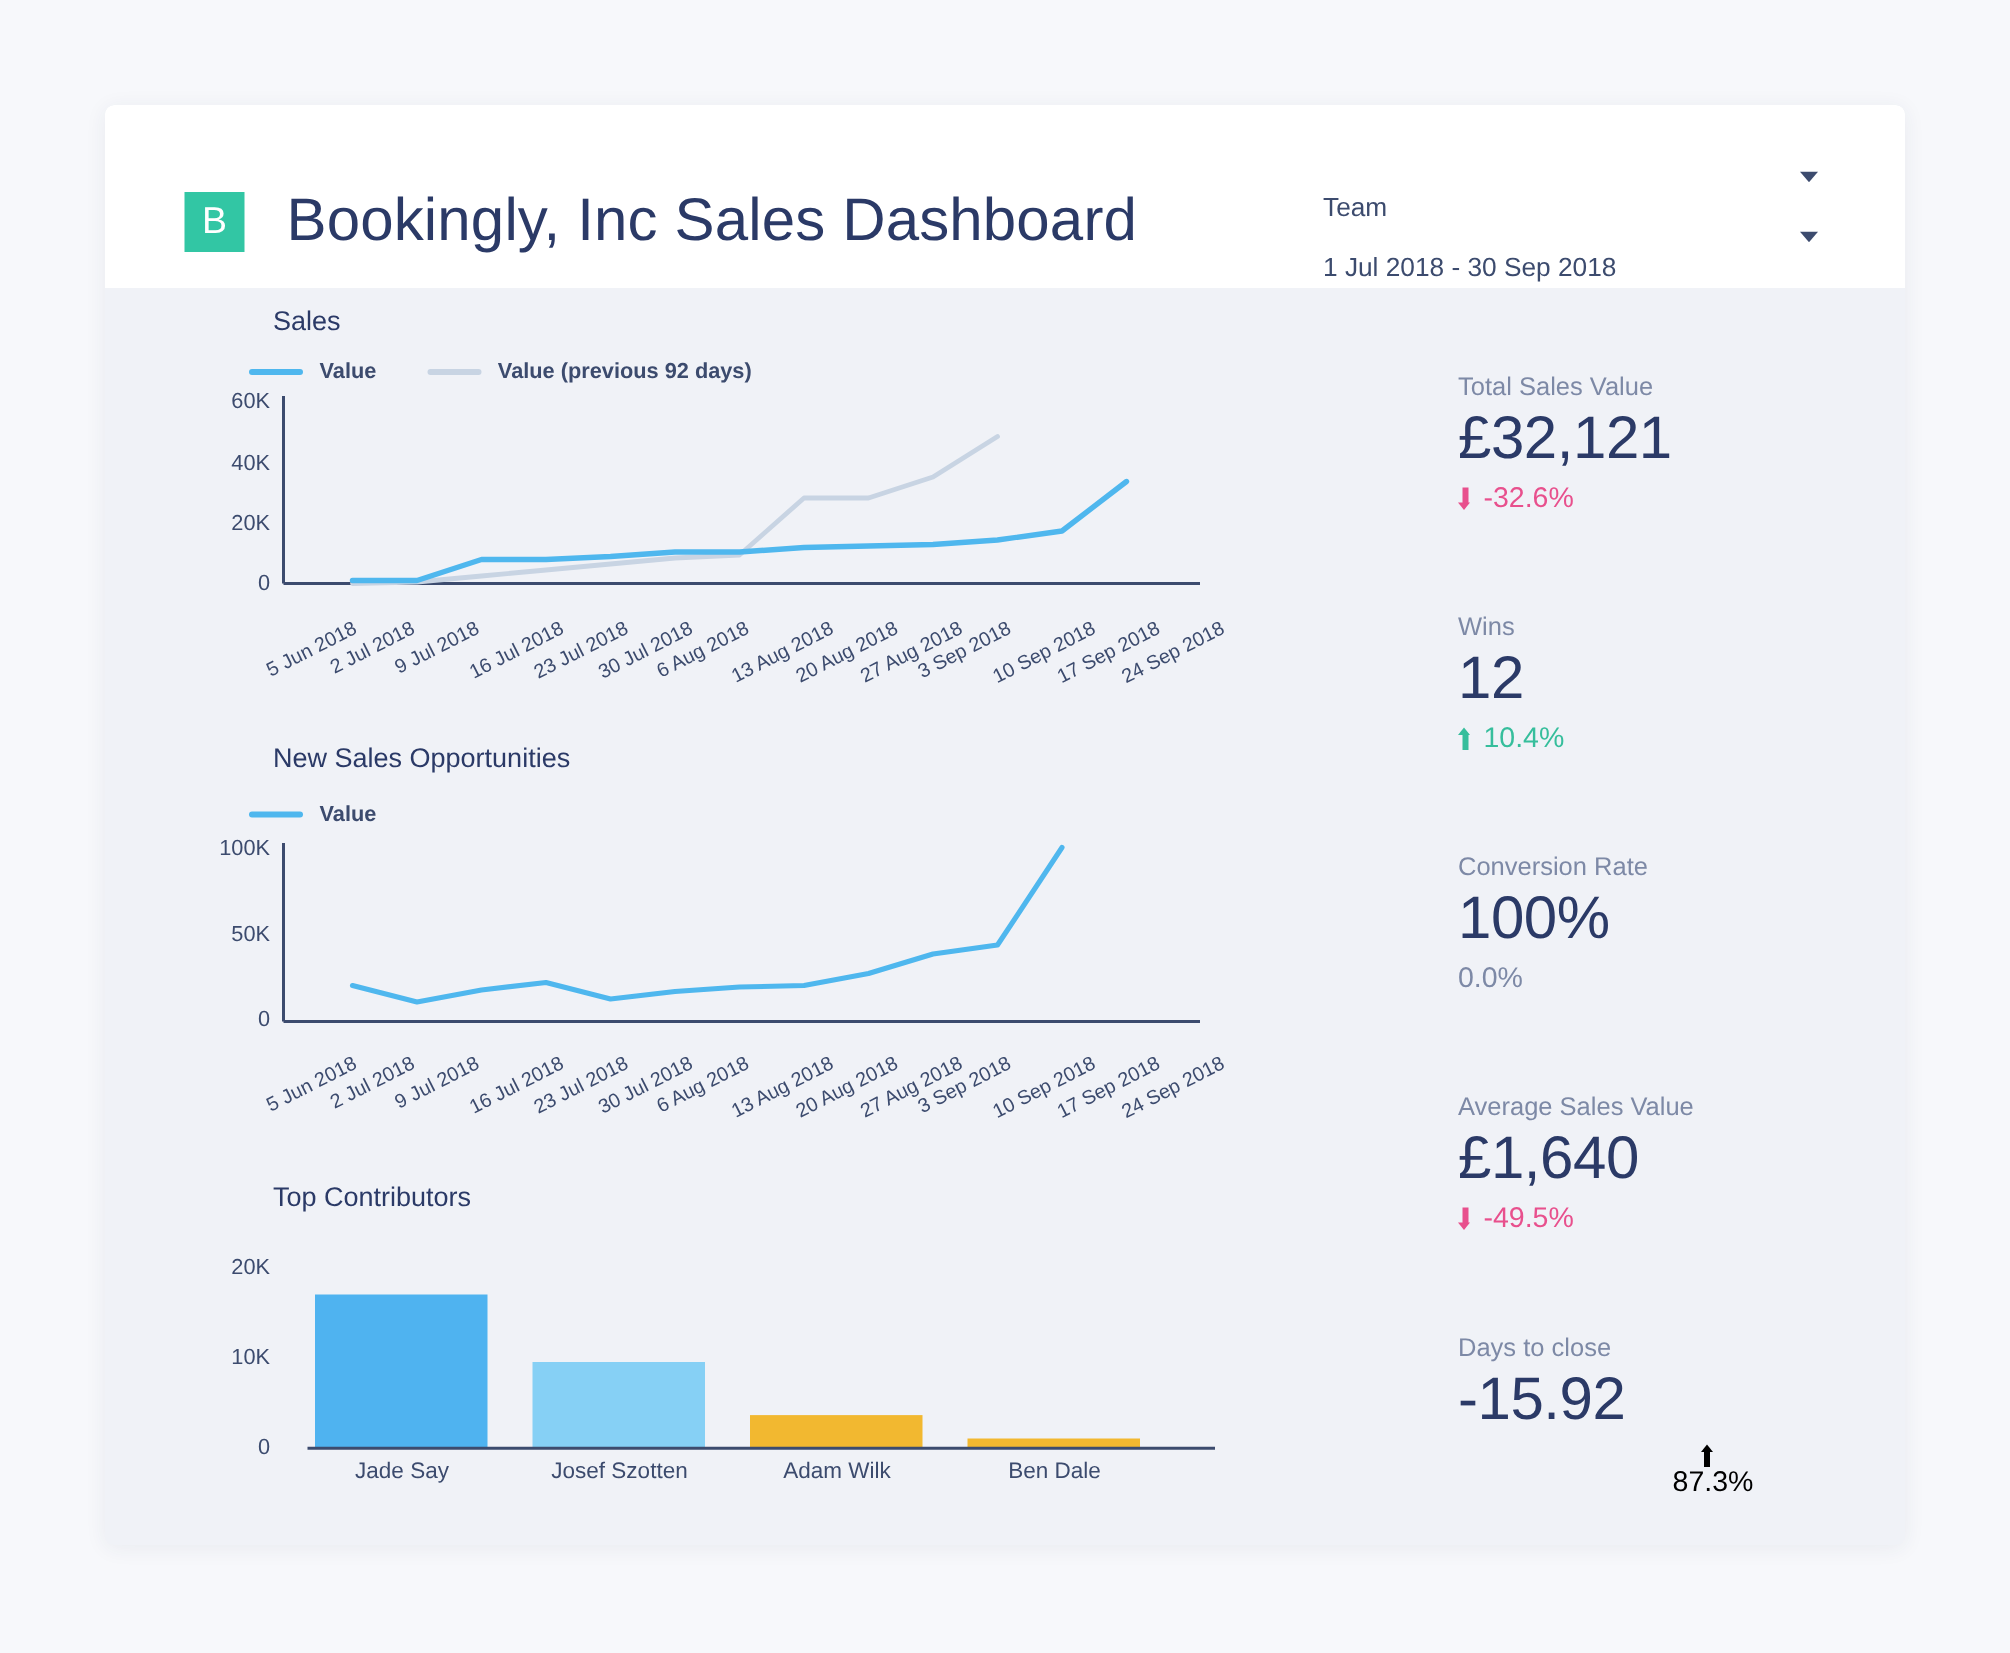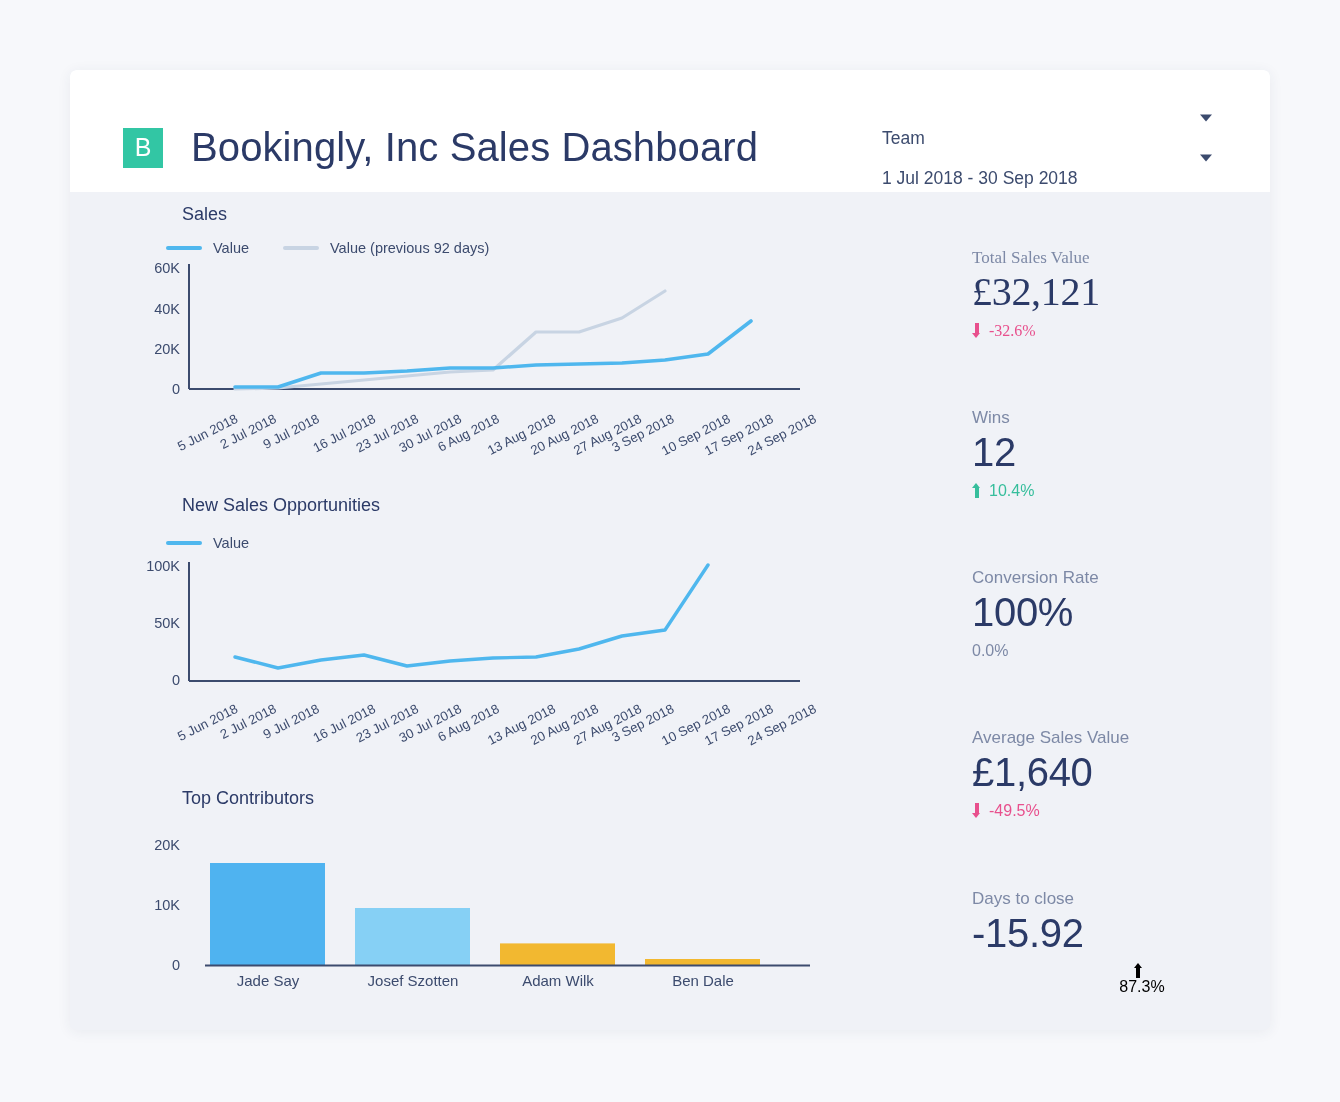--- a/index.html
+++ b/index.html
@@ -65,21 +65,21 @@
 
   
   .panel-title{
     font-size:18px;color:#2B3A67;font-weight:400;
     margin:0 0 0 56px;
   }
 
   .legend{display:flex;align-items:center;margin-left:96px;}
   .legend-item{display:flex;align-items:center;margin-right:34px;}
   .legend-swatch{width:36px;height:4px;border-radius:2px;margin-right:11px;}
-  .legend-text{font-size:14.5px;color:#3C4B6E;white-space:nowrap;}
+  .legend-text{font-size:14.5px;color:#3C4B6E;white-space:nowrap;font-weight:bold;}
 
   .chart-wrap{position:relative;}
 
   .ylabels{position:absolute;text-align:right;}
   .ylabel{
     position:absolute;right:0;font-size:14.5px;color:#3C4B6E;
     transform:translateY(-50%);white-space:nowrap;
   }
 
   .xlabels{position:absolute;left:0;top:0;}
@@ -92,21 +92,21 @@
 
   .cat-label{
     position:absolute;font-size:15px;color:#3C4B6E;
     text-align:center;white-space:nowrap;transform:translateX(-50%);
   }
 
   
   .kpi{position:absolute;left:0;width:340px;}
   .kpi-label{font-size:17px;color:#7D89A6;margin-bottom:2px;}
   .kpi-value{font-size:40px;color:#2B3A67;font-weight:400;line-height:1.12;letter-spacing:-.3px;}
-  .kpi-delta{display:flex;align-items:center;font-size:16px;margin-top:7px;}
+  .kpi-delta{display:flex;align-items:center;font-size:19px;margin-top:7px;}
   .kpi-delta .arrow{
     position:relative;width:9px;height:15px;margin-right:8px;display:inline-block;
   }
   .arrow-up::before{
     content:"";position:absolute;left:2.5px;top:4px;width:4px;height:11px;background:currentColor;
   }
   .arrow-up::after{
     content:"";position:absolute;left:0;top:0;width:0;height:0;
     border-left:4.5px solid transparent;border-right:4.5px solid transparent;
     border-bottom:5px solid currentColor;
@@ -264,21 +264,21 @@
             <div class="cat-label" style="left:233px;top:0;">Josef Szotten</div>
             <div class="cat-label" style="left:378px;top:0;">Adam Wilk</div>
             <div class="cat-label" style="left:523px;top:0;">Ben Dale</div>
           </div>
         </div>
 
       </div>
 
       <div class="right-col">
 
-        <div class="kpi" style="top:56px;left:82px;font-family:Liberation Serif, serif;">
+        <div class="kpi" style="top:56px;left:82px;">
           <div class="kpi-label">Total Sales Value</div>
           <div class="kpi-value">£32,121</div>
           <div class="kpi-delta" style="color:#E8508D;">
             <span class="arrow arrow-down"></span>
             <span>-32.6%</span>
           </div>
         </div>
 
         <div class="kpi" style="top:216px;left:82px;">
           <div class="kpi-label">Wins</div>

